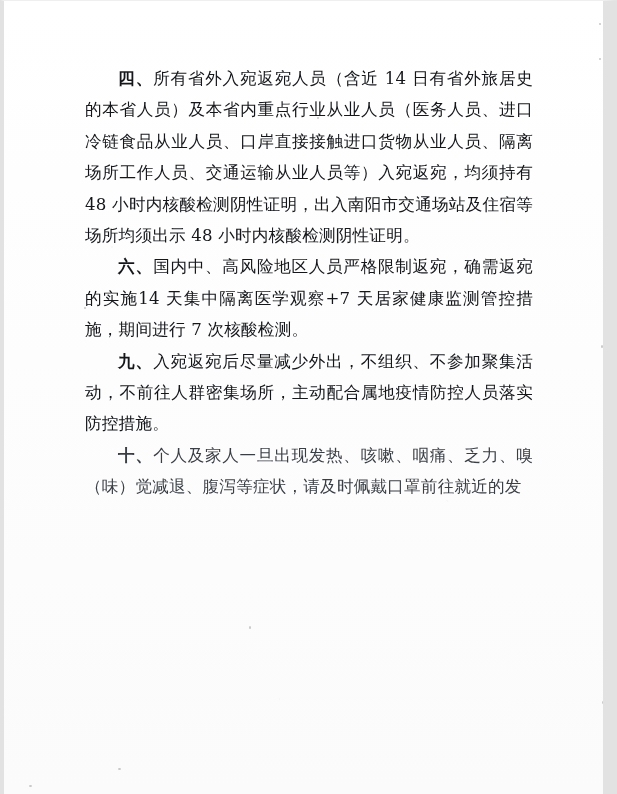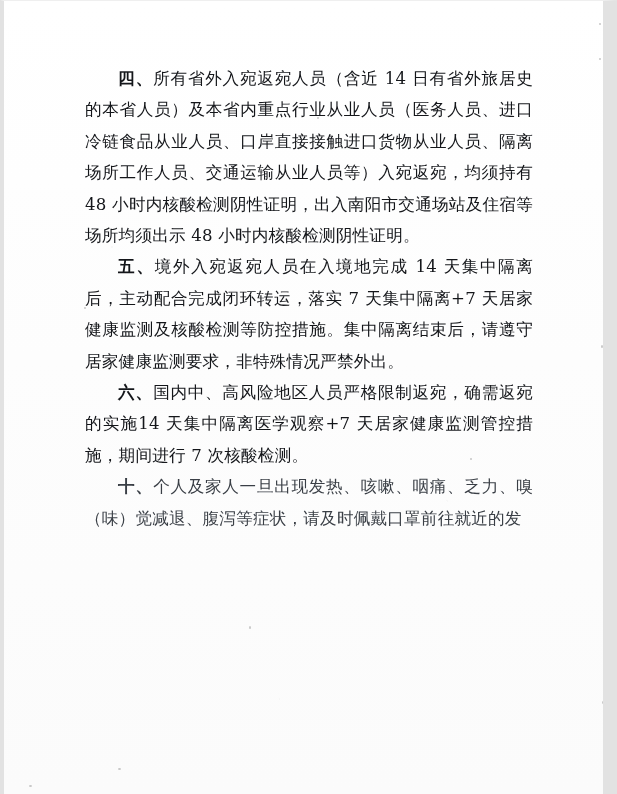--- a/index.html
+++ b/index.html
@@ -83,23 +83,23 @@
   <div class="speck" style="left:245px;top:625px;width:2px;height:3px;"></div>
   <div class="speck" style="left:599px;top:398px;width:2px;height:2px;"></div>
   <div class="speck" style="left:114px;top:767px;width:3px;height:2px;"></div>
   <div class="speck" style="left:25px;top:784px;width:3px;height:2px;"></div>
   <div class="speck" style="left:598px;top:700px;width:3px;height:3px;"></div>
 
   <div class="content">
 
     <p class="para"><span class="marker">四、</span><span>所有省外入宛返宛人员（含近 14 日有省外旅居史的本省人员）及本省内重点行业从业人员（医务人员、进口冷链食品从业人员、口岸直接接触进口货物从业人员、隔离场所工作人员、交通运输从业人员等）入宛返宛，均须持有 48 小时内核酸检测阴性证明，出入南阳市交通场站及住宿等场所均须出示 48 小时内核酸检测阴性证明。</span></p>
 
-    <p class="para"><span class="marker">五、</span><span>境外入宛返宛人员在入境地完成 14 天集中隔离后，主动配合完成闭环转运，落实 7 天集中隔离+7 天居家健康监测及核酸检测等防控措施。集中隔离结束后，请遵守居家健康监测要求，非特殊情况严禁外出。</span></p>
 
     <p class="para"><span class="marker">六、</span><span>国内中、高风险地区人员严格限制返宛，确需返宛的实施14 天集中隔离医学观察+7 天居家健康监测管控措施，期间进行 7 次核酸检测。</span></p>
 
 
 
+    <p class="para"><span class="marker">九、</span><span>入宛返宛后尽量减少外出，不组织、不参加聚集活动，不前往人群密集场所，主动配合属地疫情防控人员落实防控措施。</span></p>
 
     <p class="para faded"><span class="marker">十、</span><span>个人及家人一旦出现发热、咳嗽、咽痛、乏力、嗅（味）觉减退、腹泻等症状，请及时佩戴口罩前往就近的发</span></p>
 
   </div>
 </div>
 
 </body></html>

